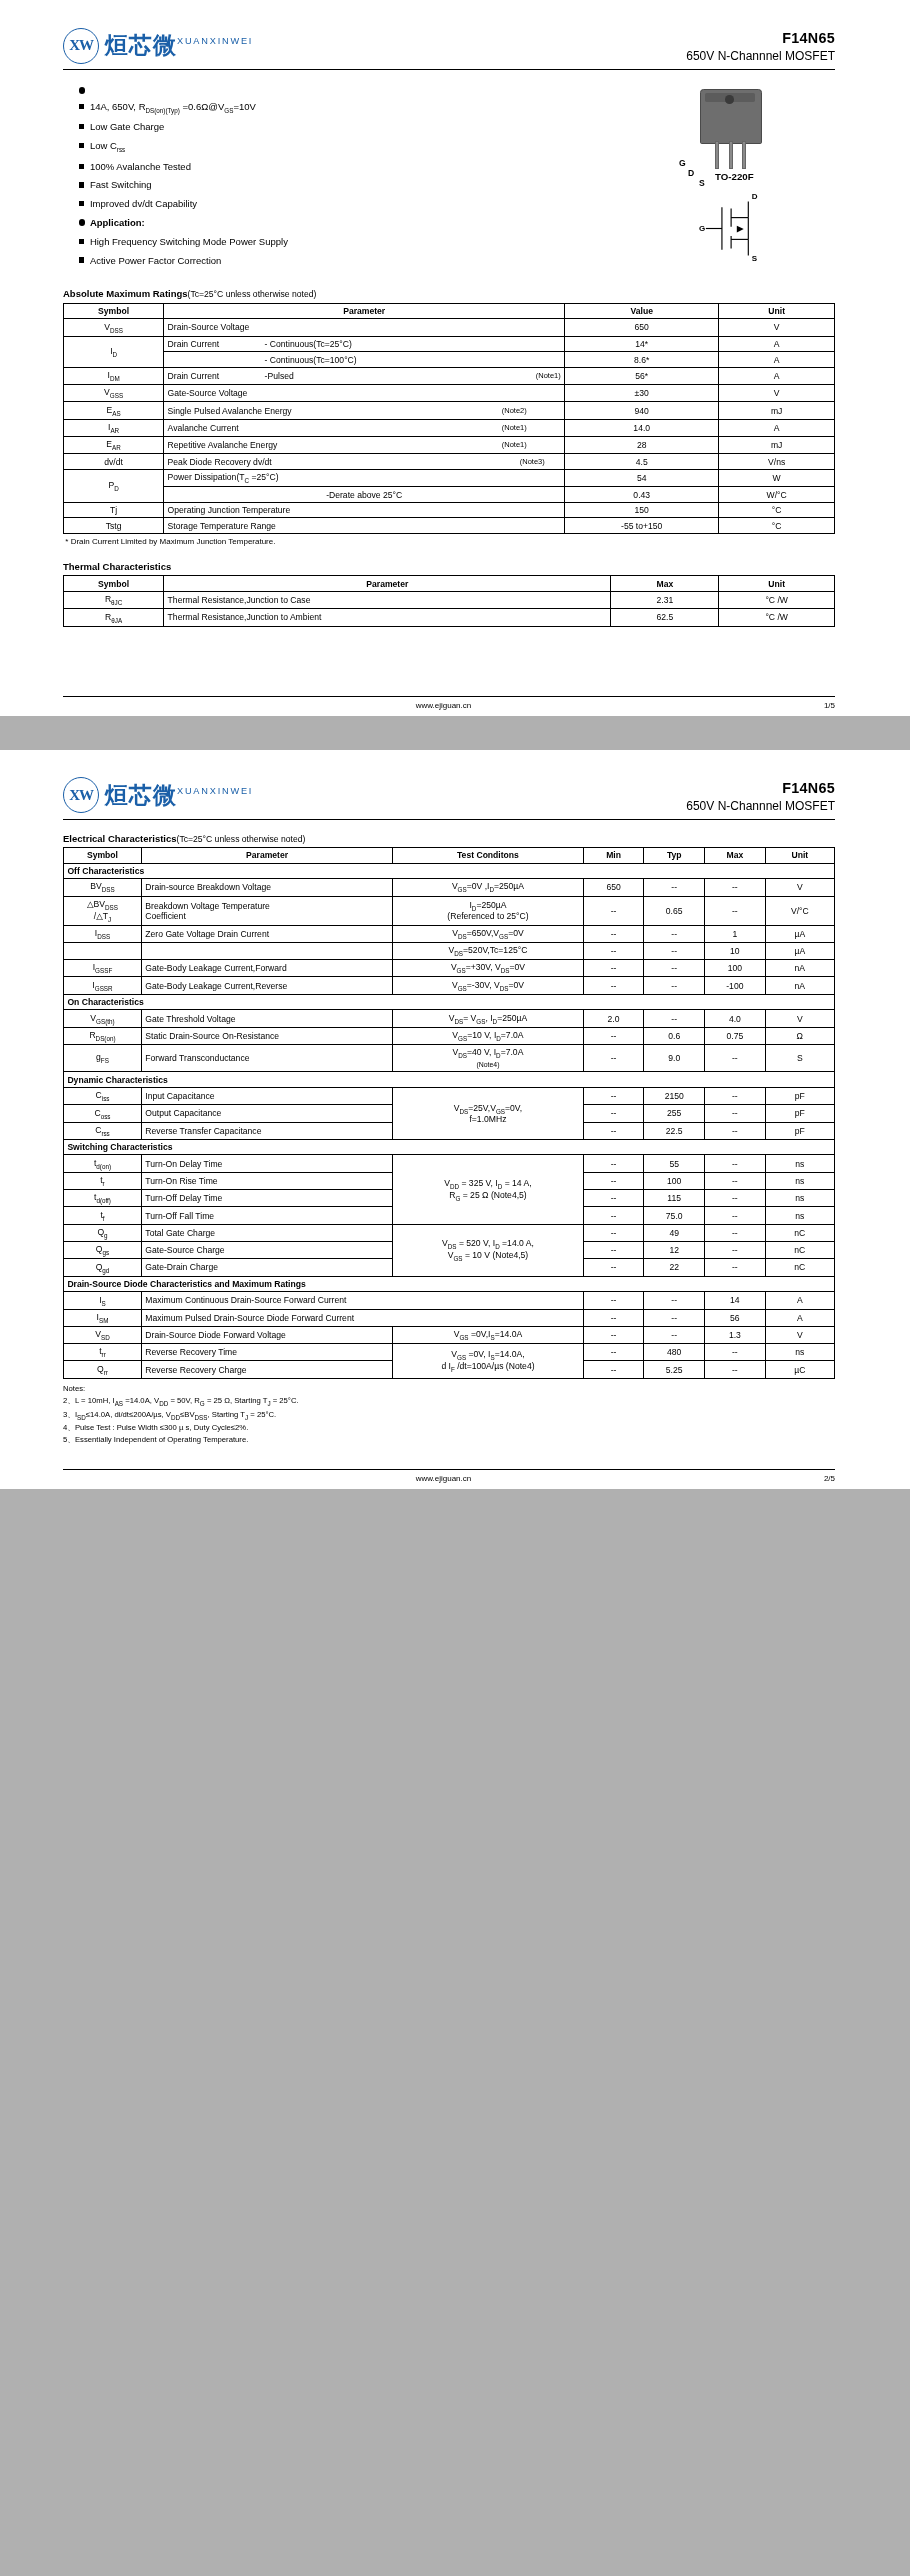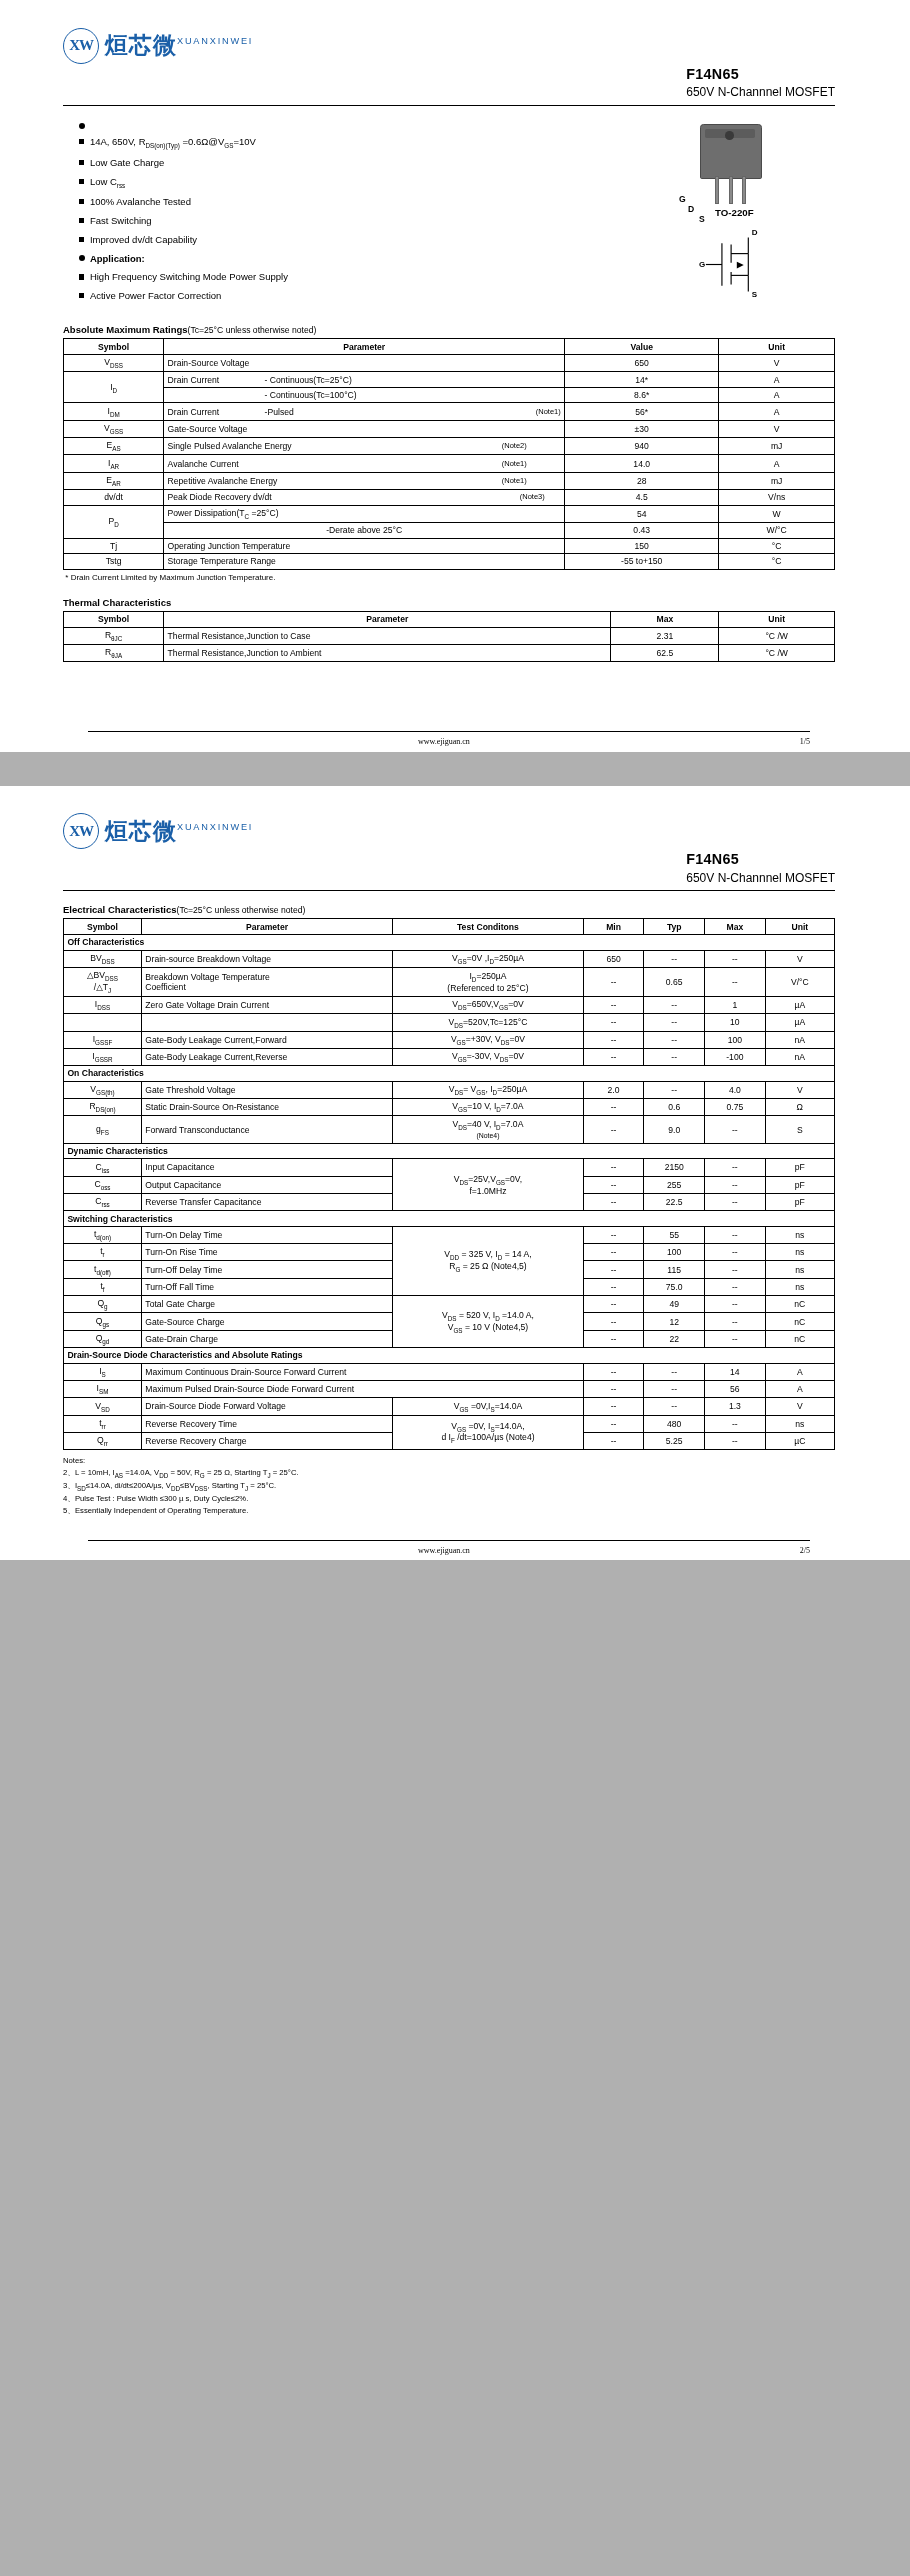--- a/index.html
+++ b/index.html
@@ -7,21 +7,21 @@
   .sheet{width:898px;background:#fff;box-sizing:border-box;padding:0 0 5.7px 0;position:relative;}
   .sheet-inner{padding:27.5px 63px 0 63px;}
   
   .hdr{display:flex;align-items:flex-start;justify-content:space-between;padding-bottom:3.4px;}
   .logo-wrap{display:flex;align-items:center;gap:5.7px;}
   .logo-mark{width:36px;height:36px;border:1.7px solid #1a5fa8;border-radius:50%;display:flex;align-items:center;justify-content:center;position:relative;box-sizing:border-box;}
   .logo-mark span{color:#1a5fa8;font-weight:bold;font-size:15px;letter-spacing:-1.1px;font-family:"Liberation Serif",serif;}
   .logo-text{display:flex;flex-direction:row;line-height:1;}
   .logo-cn{font-size:23px;font-weight:bold;color:#1a5fa8;font-family:"DejaVu Sans",sans-serif;letter-spacing:1.1px;}
   .logo-en{font-size:9.2px;color:#1a5fa8;letter-spacing:1.8px;margin-top:3.4px;font-family:"Liberation Sans",sans-serif;}
-  .hdr-right{padding-top:2.3px;margin-top:36px;}
+  .hdr-right{text-align:right;padding-top:2.3px;}
   .part-no{font-size:14.3px;font-weight:bold;color:#000;letter-spacing:0.3px;}
   .part-sub{font-size:12px;color:#000;margin-top:3.4px;}
   .rule{border:0;border-top:1.1px solid #000;margin:2.3px 0 0 0;}
 
   
   .features{margin-top:15px;display:flex;}
   .feat-list{flex:1;padding-left:16px;}
   .feat{font-size:9.5px;color:#000;margin:0 0 6.9px 0;display:flex;align-items:flex-start;line-height:1.25;}
   .bsq{display:inline-block;width:5.2px;height:5.2px;background:#000;margin:2.9px 5.7px 0 0;flex:0 0 auto;}
   .bcirc{display:inline-block;width:6.3px;height:6.3px;background:#000;border-radius:50%;margin:2.3px 4.6px 0 0;flex:0 0 auto;}
@@ -30,21 +30,21 @@
   .pkg{width:189px;flex:0 0 auto;position:relative;}
   .pkgbox{position:relative;height:143px;}
   .to220{position:absolute;left:54px;top:3.4px;width:60px;height:69px;}
   .to220 .body{position:absolute;left:0;top:0;width:60px;height:53px;background:#6e6e6e;border-radius:3.4px 3.4px 1.7px 1.7px;border:0.6px solid #4a4a4a;}
   .to220 .tab{position:absolute;left:4.6px;top:4.6px;width:50px;height:9.2px;background:#5c5c5c;border-radius:1.7px;}
   .to220 .hole{position:absolute;left:25px;top:6.9px;width:8.6px;height:8.6px;border-radius:50%;background:#3a3a3a;}
   .to220 .leg{position:absolute;width:2.3px;height:26px;background:#8a8a8a;border:0.6px solid #666;top:52px;}
   .pkg-label{position:absolute;left:69px;top:86px;font-size:9.7px;font-weight:bold;}
   .gds{position:absolute;font-size:8.6px;font-weight:bold;}
   .schem{position:absolute;left:53px;top:106px;width:86px;height:75px;}
-  .foot-wrap{padding:0 88px;margin-top:10.3px;font-family:Liberation Serif, serif;}
+  .foot-wrap{padding:0 63px;margin-top:10.3px;}
   .foot-line{border:0;border-top:1.1px solid #000;}
   .foot-row{display:flex;justify-content:space-between;margin-top:4.6px;font-size:8px;}
 
   
   .sec-title{font-size:9.5px;font-weight:bold;margin:15px 0 3.4px 0;}
   .sec-title .norm{font-weight:normal;font-size:8.6px;}
   table{border-collapse:collapse;width:100%;font-size:8.6px;}
   table td,table th{border:0.6px solid #000;padding:2.3px 3.4px;vertical-align:middle;}
   .c{text-align:center;}
   .l{text-align:left;}
@@ -530,21 +530,21 @@
             </tr>
             <tr>
               <td class="c">Q<sub>gd</sub></td>
               <td class="l">Gate-Drain Charge</td>
               <td class="c">--</td>
               <td class="c">22</td>
               <td class="c">--</td>
               <td class="c">nC</td>
             </tr>
             <tr class="spanrow">
-              <td colspan="7">Drain-Source Diode Characteristics and Absolute Ratings</td>
+              <td colspan="7">Drain-Source Diode Characteristics and Maximum Ratings</td>
             </tr>
             <tr>
               <td class="c">I<sub>S</sub></td>
               <td class="l" colspan="2">Maximum Continuous Drain-Source Forward Current</td>
               <td class="c">--</td>
               <td class="c">--</td>
               <td class="c">14</td>
               <td class="c">A</td>
             </tr>
             <tr>

